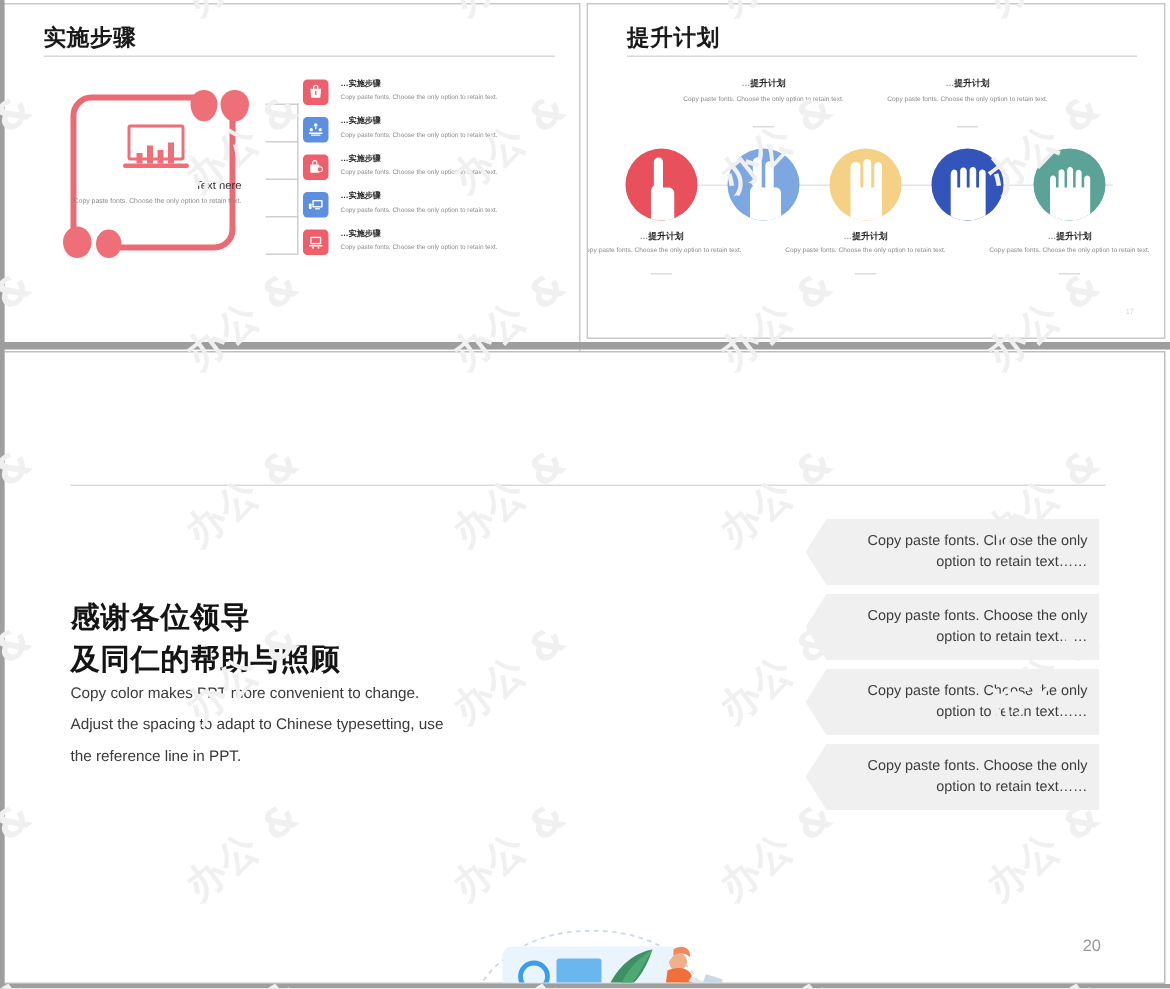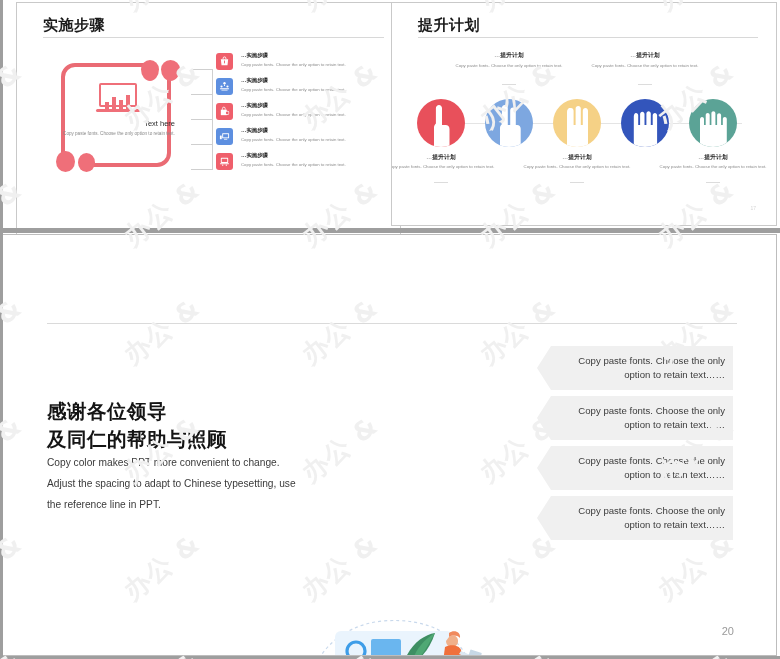--- a/index.html
+++ b/index.html
@@ -27,21 +27,21 @@
     letter-spacing:1px;
     font-family:"DejaVu Sans",sans-serif;
   }
 
   
   .slide{
     position:absolute; background:#fff;
     border:1px solid #c9c9c9;
     overflow:hidden;
   }
-  .slide.top-left { left:16px;  top:2px;  width:385px; height:265px; }
+  .slide.top-left { left:2px;  top:2px;  width:385px; height:265px; }
   .slide.top-right{ left:391px;top:2px;  width:386px; height:224px; }
   .slide.bottom   { left:2px;  top:234px;width:775px; height:422px;
                     border:1px solid #bdbdbd;}
 
   .divider-bar{
     position:absolute; left:0; top:228px; width:780px; height:5px;
     background:#9e9e9e;
   }
   .divider-bar2{
     position:absolute; left:0; top:656px; width:780px; height:3px;

